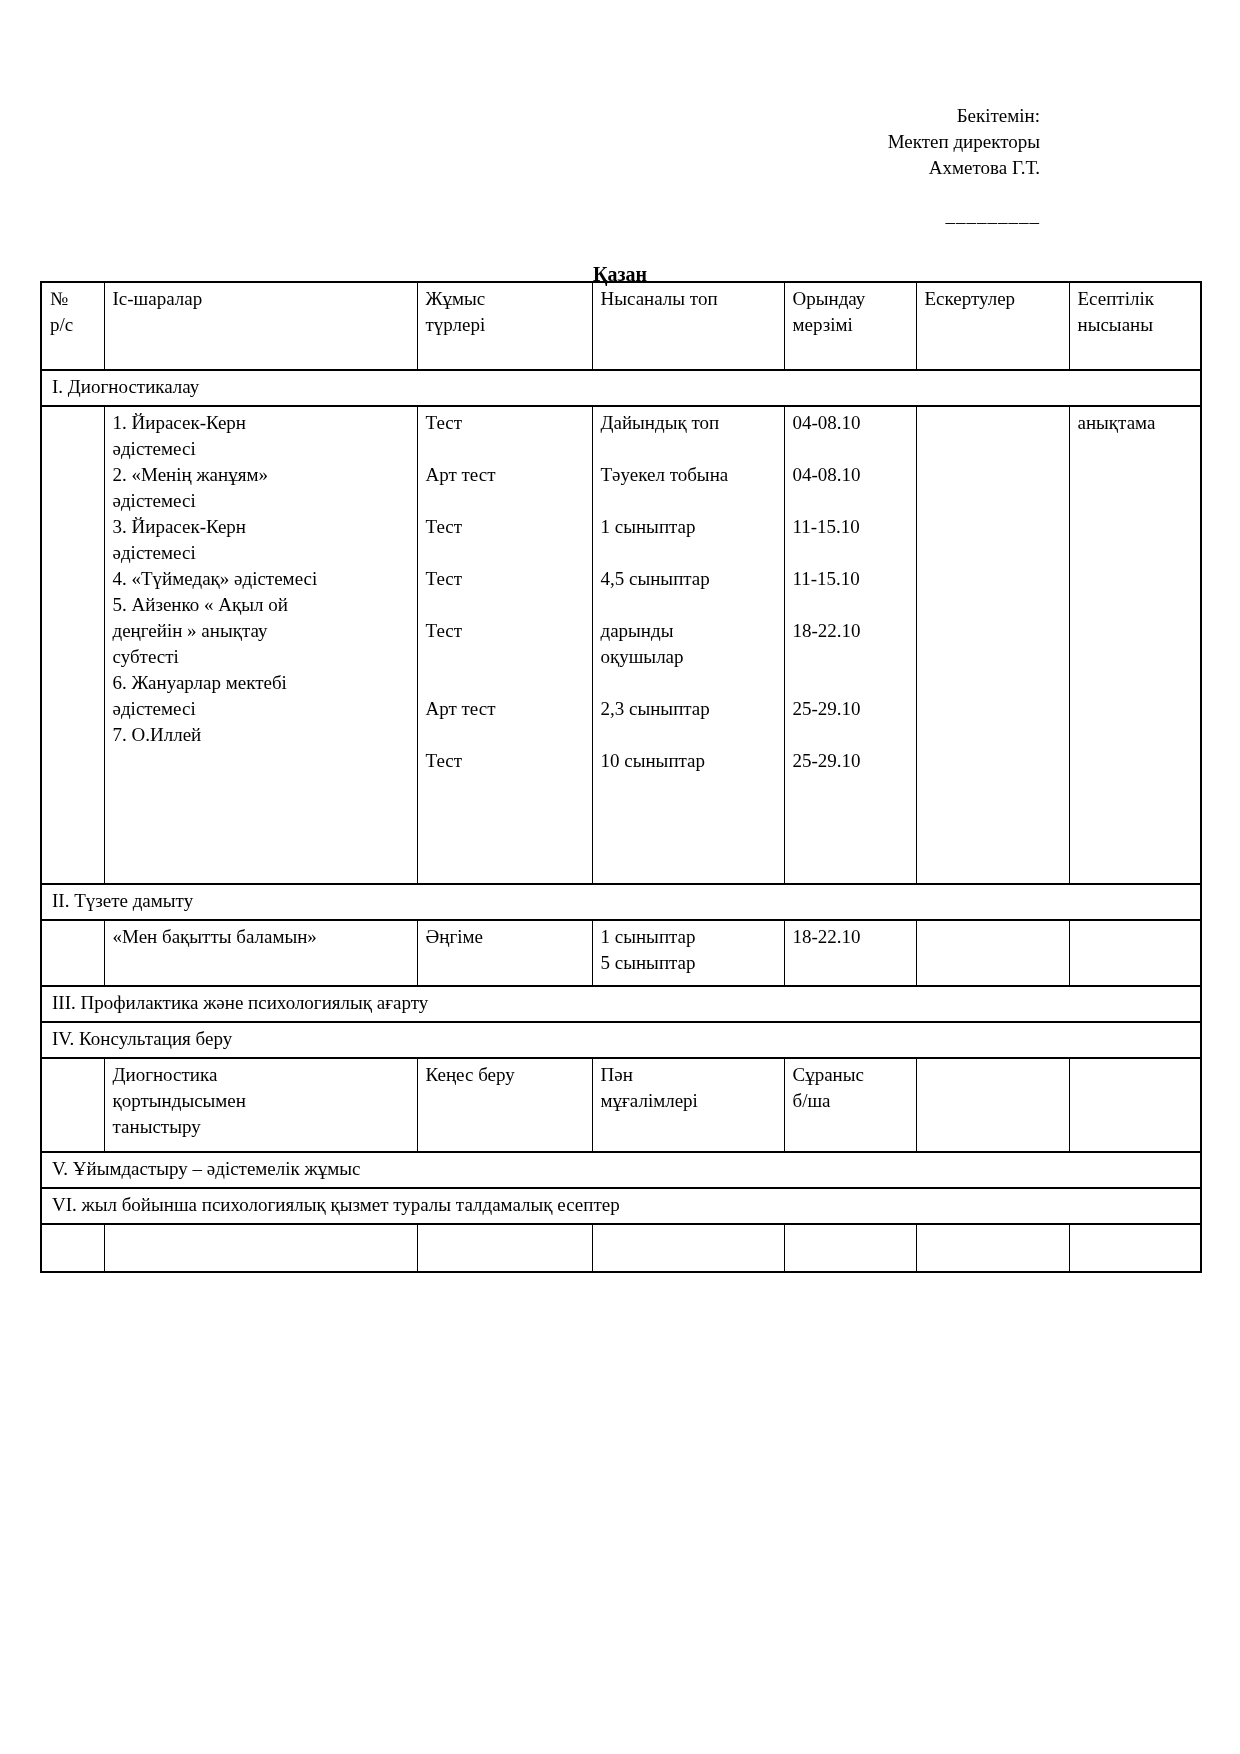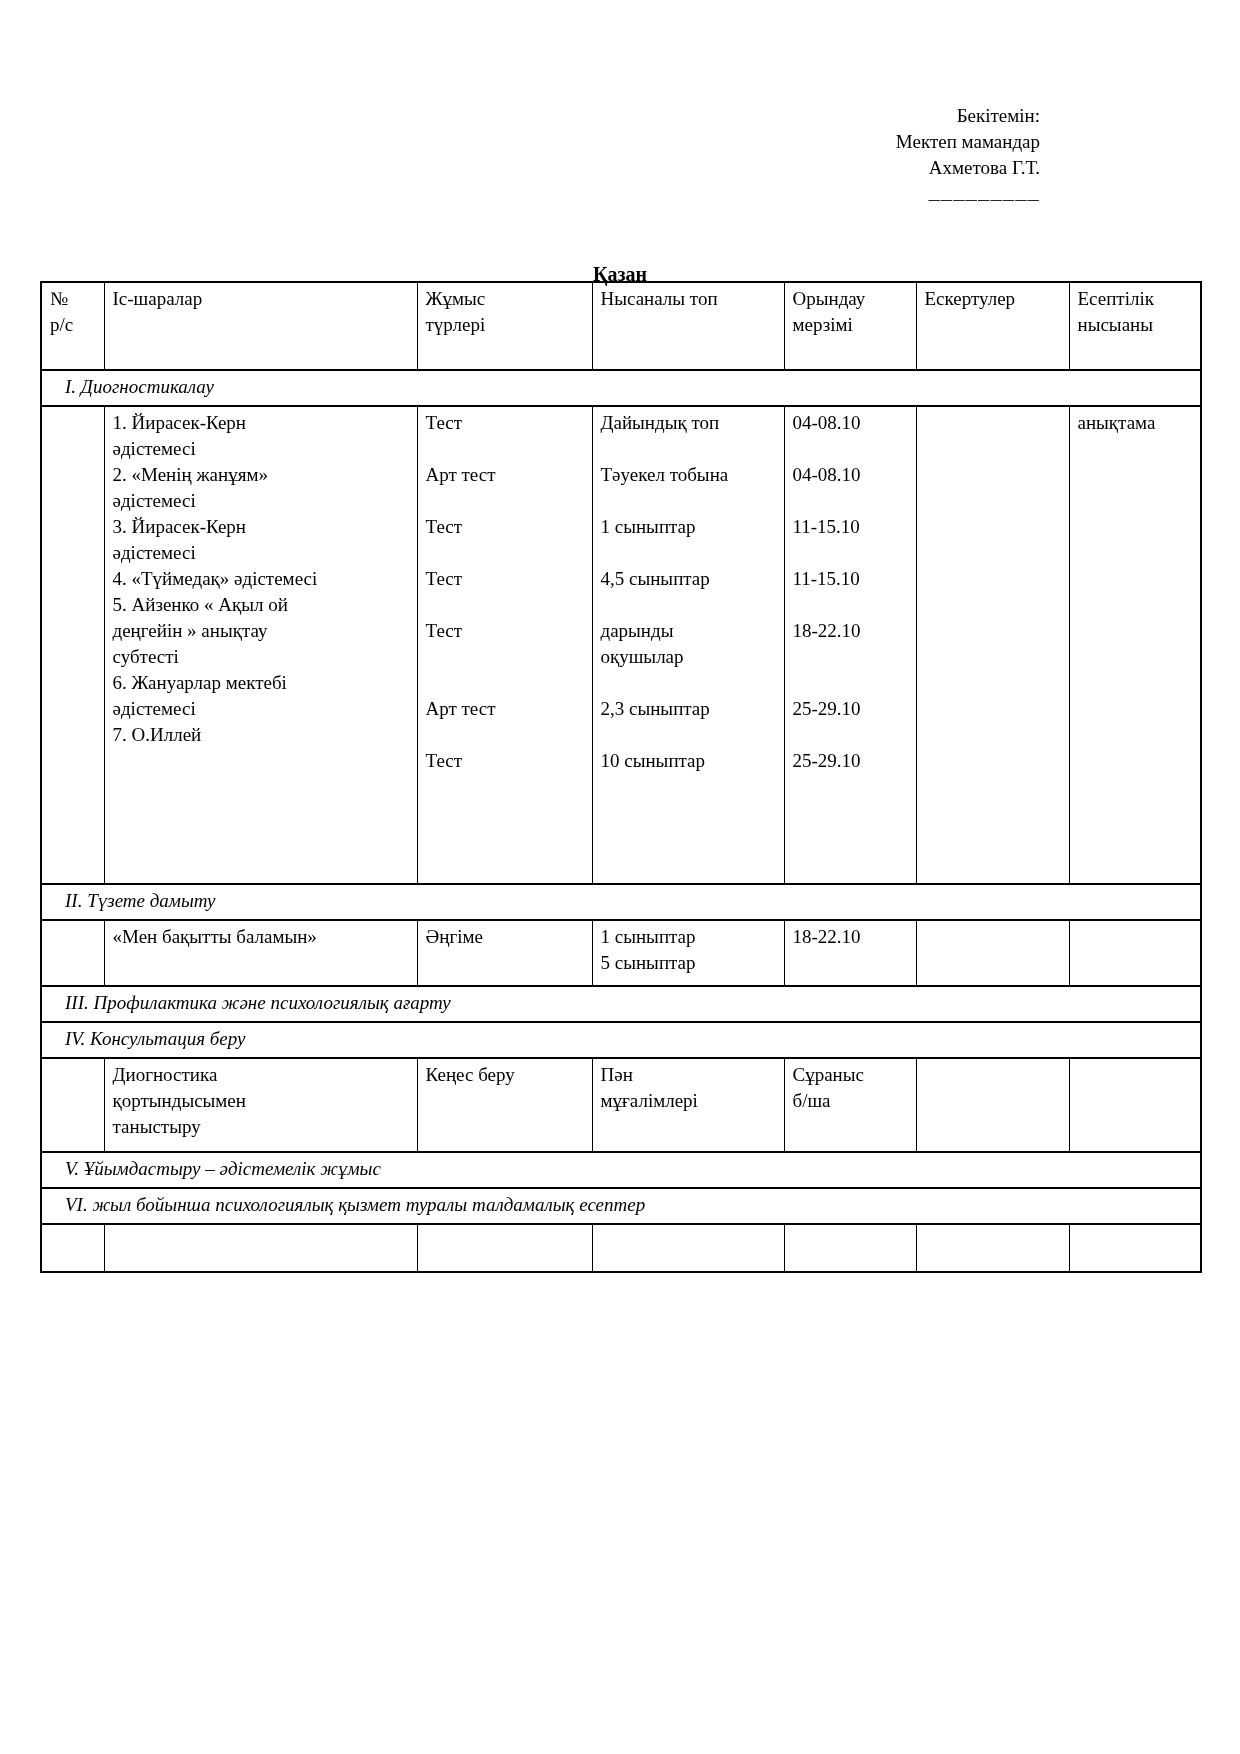--- a/index.html
+++ b/index.html
@@ -13,23 +13,22 @@
     font-size:19px;
     line-height:26px;
   }
   .approval{
     position:absolute;
     top:103px;
     right:200px;
     text-align:right;
   }
   .approval .sig-line{
-    margin-top:0;
+    margin-top:22px;
     letter-spacing:1px;
-    font-family:Liberation Mono, monospace;
   }
   .doc-title{
     position:absolute;
     top:222px;
     left:0;
     width:100%;
     text-align:center;
     font-weight:bold;
     font-size:20px;
     margin-top:39px;
@@ -49,36 +48,36 @@
     border-bottom-width:2px;
     vertical-align:top;
     padding:3px 6px 3px 8px;
     white-space:pre-line;
     overflow:hidden;
     font-size:19px;
     line-height:26px;
   }
   td.c-activity{padding-left:14px;}
   tr.r-header td{height:80px;}
-  tr.r-section td{height:28px;padding-left:23px;font-style:italic;}
+  tr.r-section td{height:28px;padding-left:10px;}
   tr.r-big td{height:470px;}
   tr.r-ii td{height:58px;margin-top:30px;}
   tr.r-iii td{height:160px;}
   tr.r-iv td{height:86px;}
   tr.r-v td{height:56px;}
   tr.r-empty td{height:40px;}
 </style>
 </head>
 <body>
 
 <div class="page">
 
   <div class="approval">
     <div>Бекітемін:</div>
-    <div>Мектеп мамандар</div>
+    <div>Мектеп директоры</div>
     <div>Ахметова Г.Т.</div>
     <div class="sig-line">_________</div>
   </div>
 
   <div class="doc-title">Қазан</div>
 
   <table class="plan">
     <colgroup>
       <col style="width:63px">
         <col style="width:313px">

